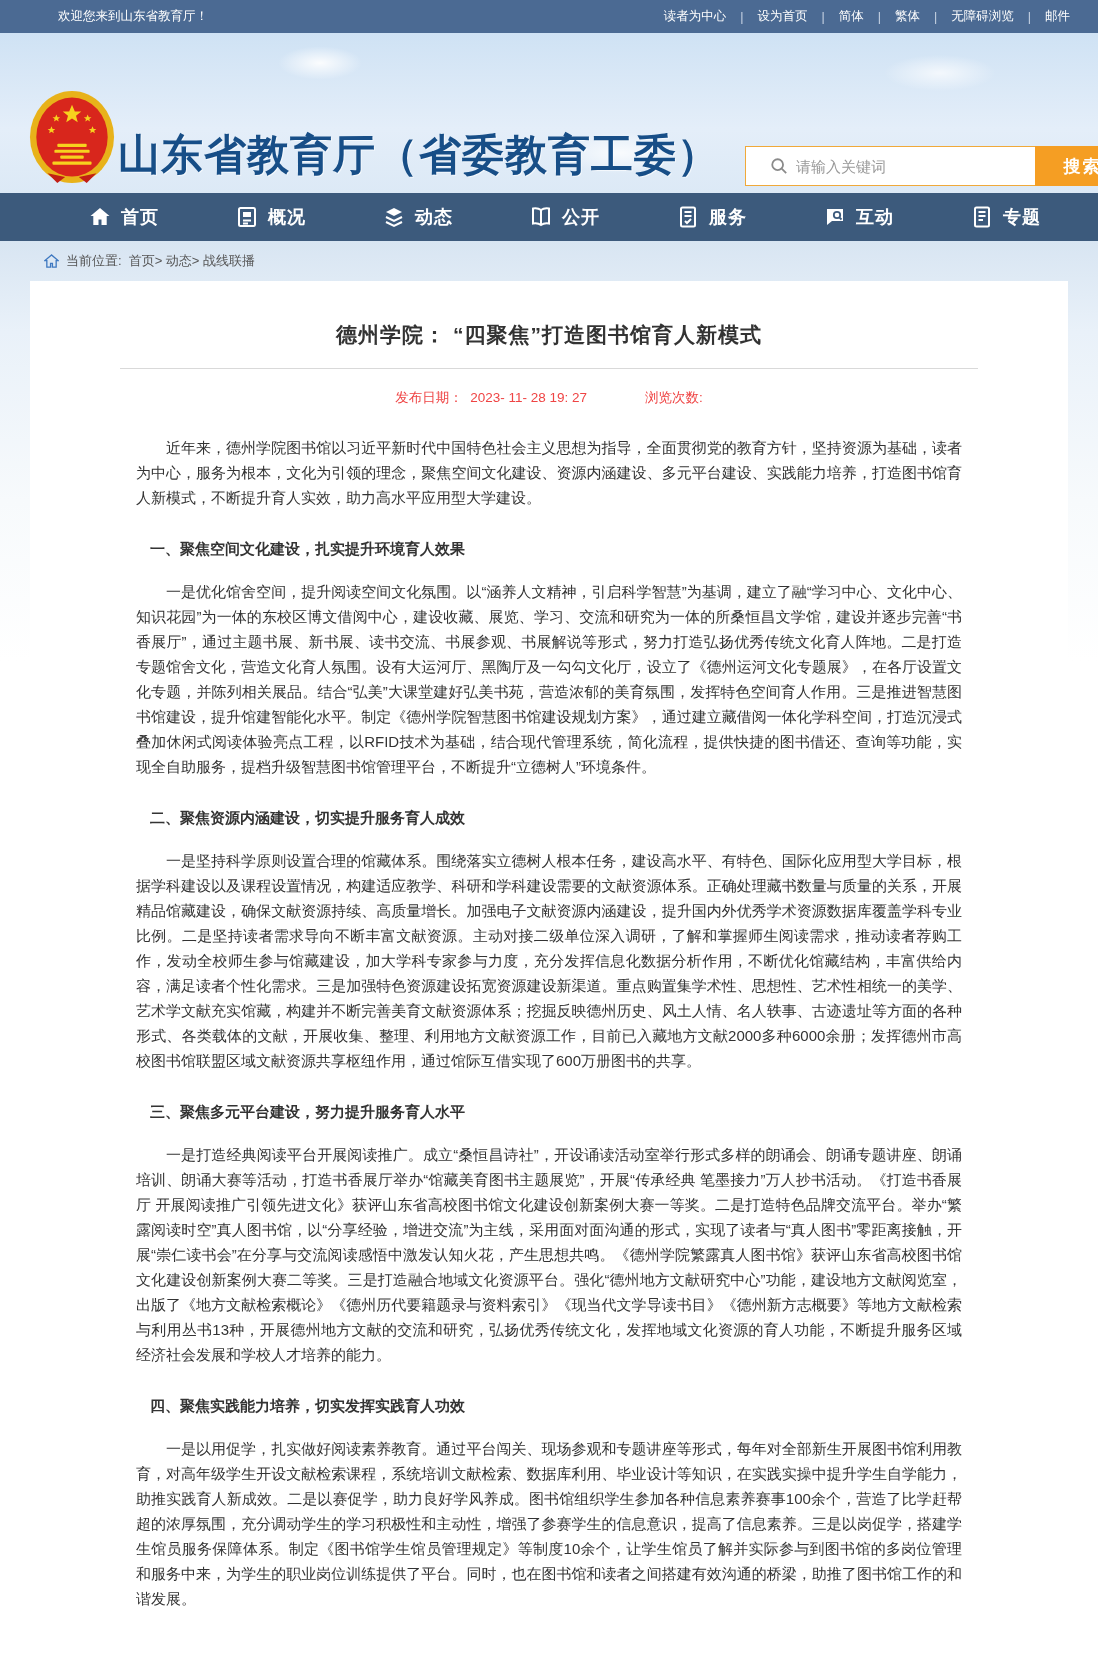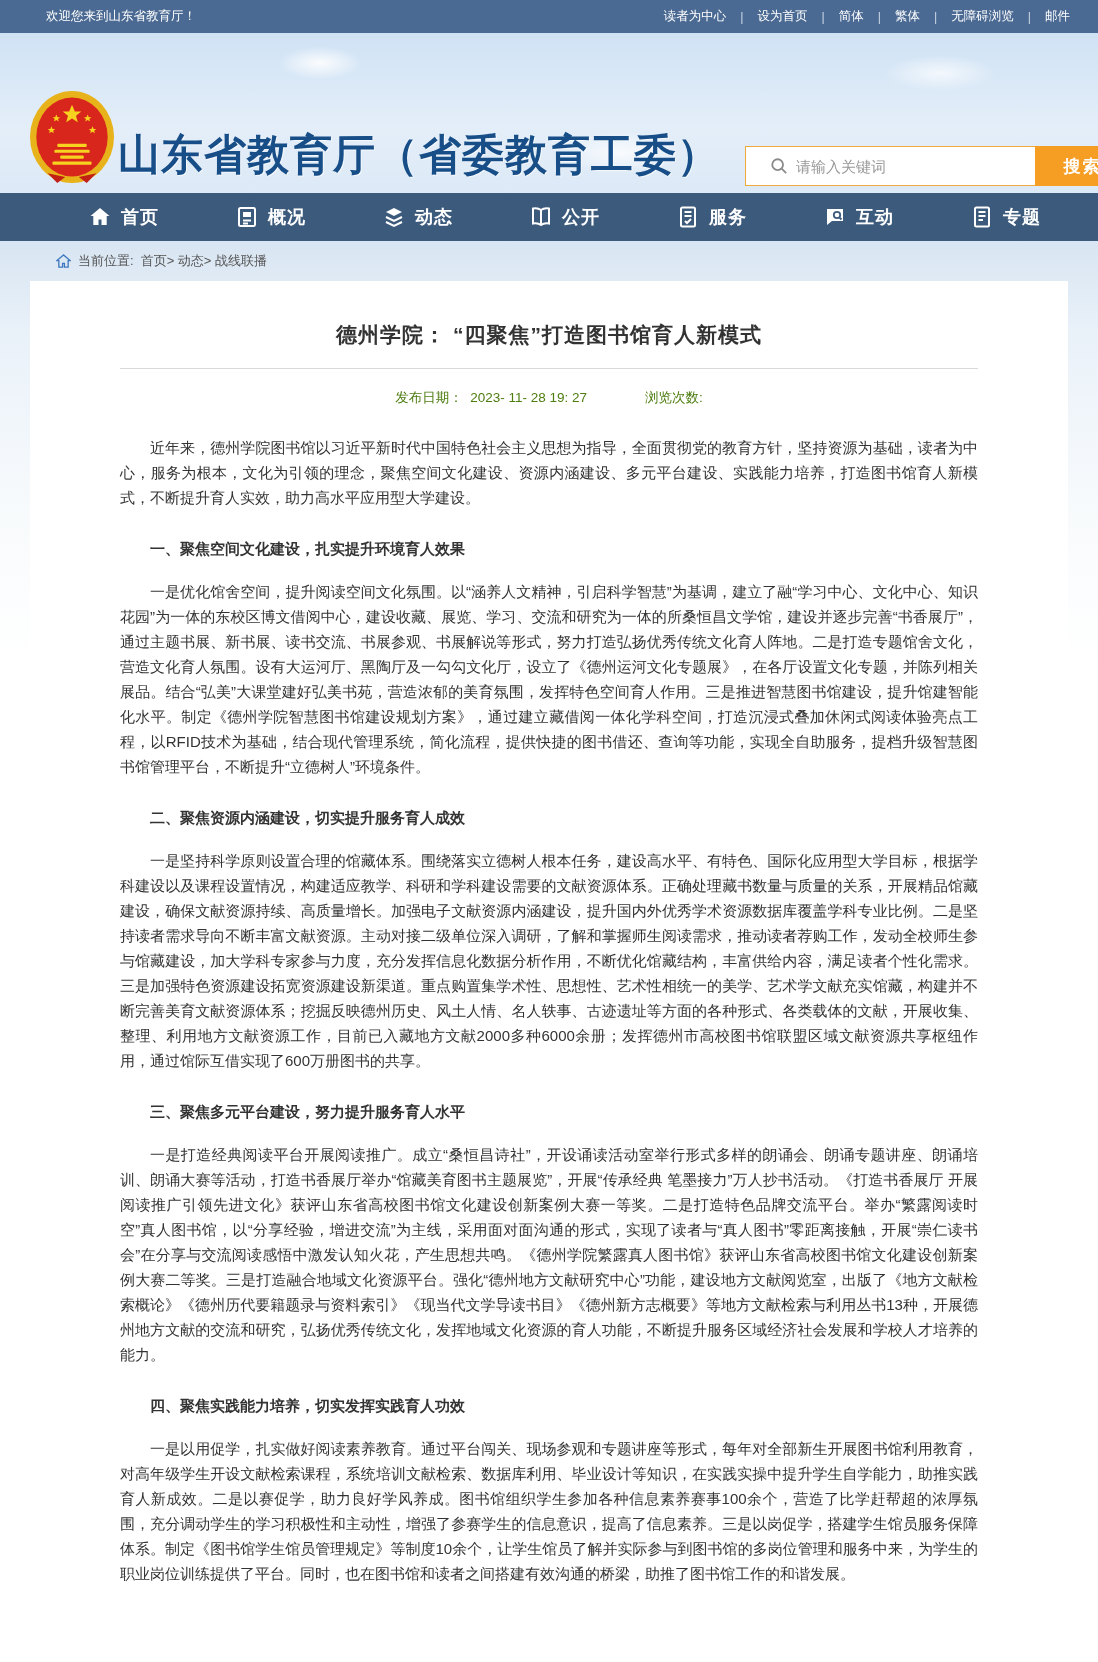--- a/index.html
+++ b/index.html
@@ -5,21 +5,21 @@
   * { margin:0; padding:0; box-sizing:border-box; }
   html,body { width:1098px; }
   body {
     font-family:"Liberation Sans","DejaVu Sans",sans-serif;
     background:#fff; width:1098px; overflow-x:hidden;
   }
   
   .topbar {
     height:33px; background:#4b6a93; color:#fff;
     display:flex; align-items:center; justify-content:space-between;
-    padding:0 14px 0 46px; font-size:12.5px;
+    padding:0 14px 0 58px; font-size:12.5px;
   }
   .topbar-links { display:flex; align-items:center; white-space:nowrap; }
   .topbar-links a { color:#fff; text-decoration:none; padding:0 14px; font-size:12.5px; cursor:pointer; }
   .topbar-links .sep { color:#c8d4e4; }
   
   .header {
     position:relative; height:160px; overflow:hidden;
     background:
       radial-gradient(60px 24px at 320px 30px, rgba(255,255,255,.9) 0%, rgba(255,255,255,0) 70%),
       radial-gradient(90px 30px at 620px 120px, rgba(255,255,255,.8) 0%, rgba(255,255,255,0) 70%),
@@ -62,40 +62,40 @@
   }
   .nav-item svg { width:24px; height:24px; flex:none; }
   .nav-item .nav-label { font-size:18px; font-weight:bold; letter-spacing:1px; }
   
   .page-bg {
     background:linear-gradient(180deg,#d8e5f2 0%,#e9f1f9 90px,#f7fafc 260px,#ffffff 420px);
     padding-bottom:10px;
   }
   .breadcrumb {
     height:40px; display:flex; align-items:center; gap:7px;
-    padding-left:56px; font-size:13px; color:#555;
+    padding-left:44px; font-size:13px; color:#555;
   }
   .breadcrumb svg { width:15px; height:14px; }
   .breadcrumb a { color:#555; text-decoration:none; cursor:pointer; }
   .breadcrumb .bsep { color:#555; }
   
   .card {
     width:1038px; margin:0 30px; background:#fff; padding:40px 90px 60px 90px;
   }
   .article-title {
     text-align:center; font-size:21px; font-weight:bold; color:#333;
     letter-spacing:1px; margin-bottom:19px;
   }
   .title-divider { border-top:1px solid #d9d9d9; margin:0 0 20px 0; }
   .article-meta {
     display:flex; justify-content:center; gap:58px;
-    font-size:13.5px; color:#4d7c0f; margin-bottom:28px;
+    font-size:13.5px; color:#ef4444; margin-bottom:28px;
   }
   .article-body { color:#333; font-size:15px; line-height:25px; }
-  .body-para { text-indent:2em; margin:18px 0; text-align:justify; }
+  .body-para { text-indent:2em; margin:18px 16px; text-align:justify; }
   .sec-heading { text-indent:2em; margin:26px 0 18px 0; font-weight:bold; }
 </style>
 </head>
 <body>
 
 <div class="topbar">
   <span>欢迎您来到山东省教育厅！</span>
   <span class="topbar-links">
       <a>读者为中心</a>
       <span class="sep">|</span>

